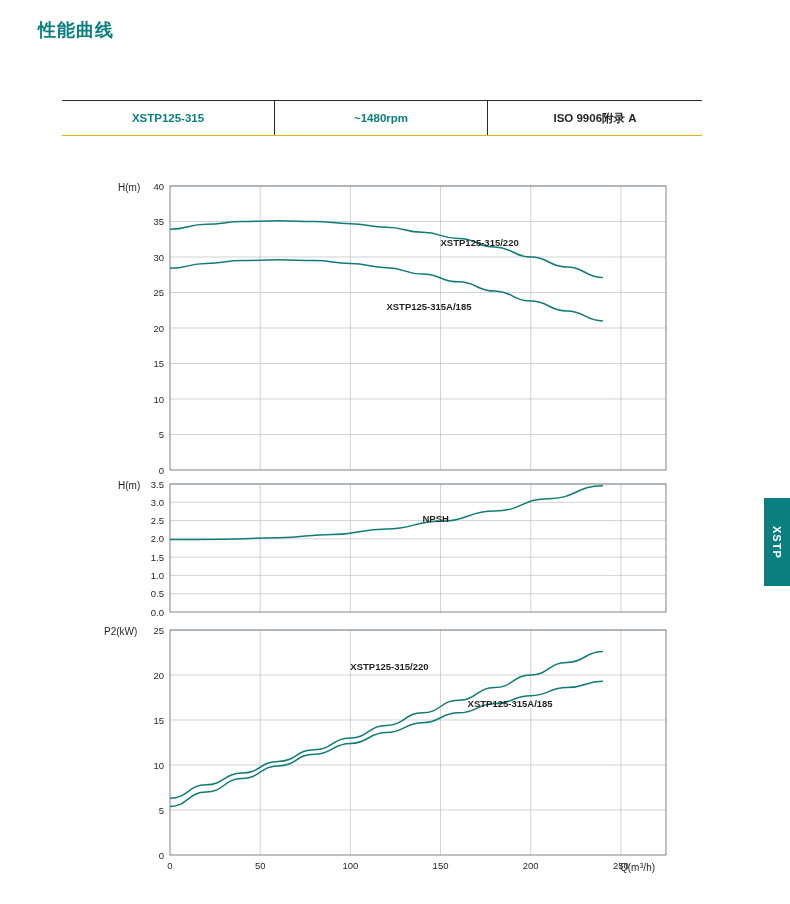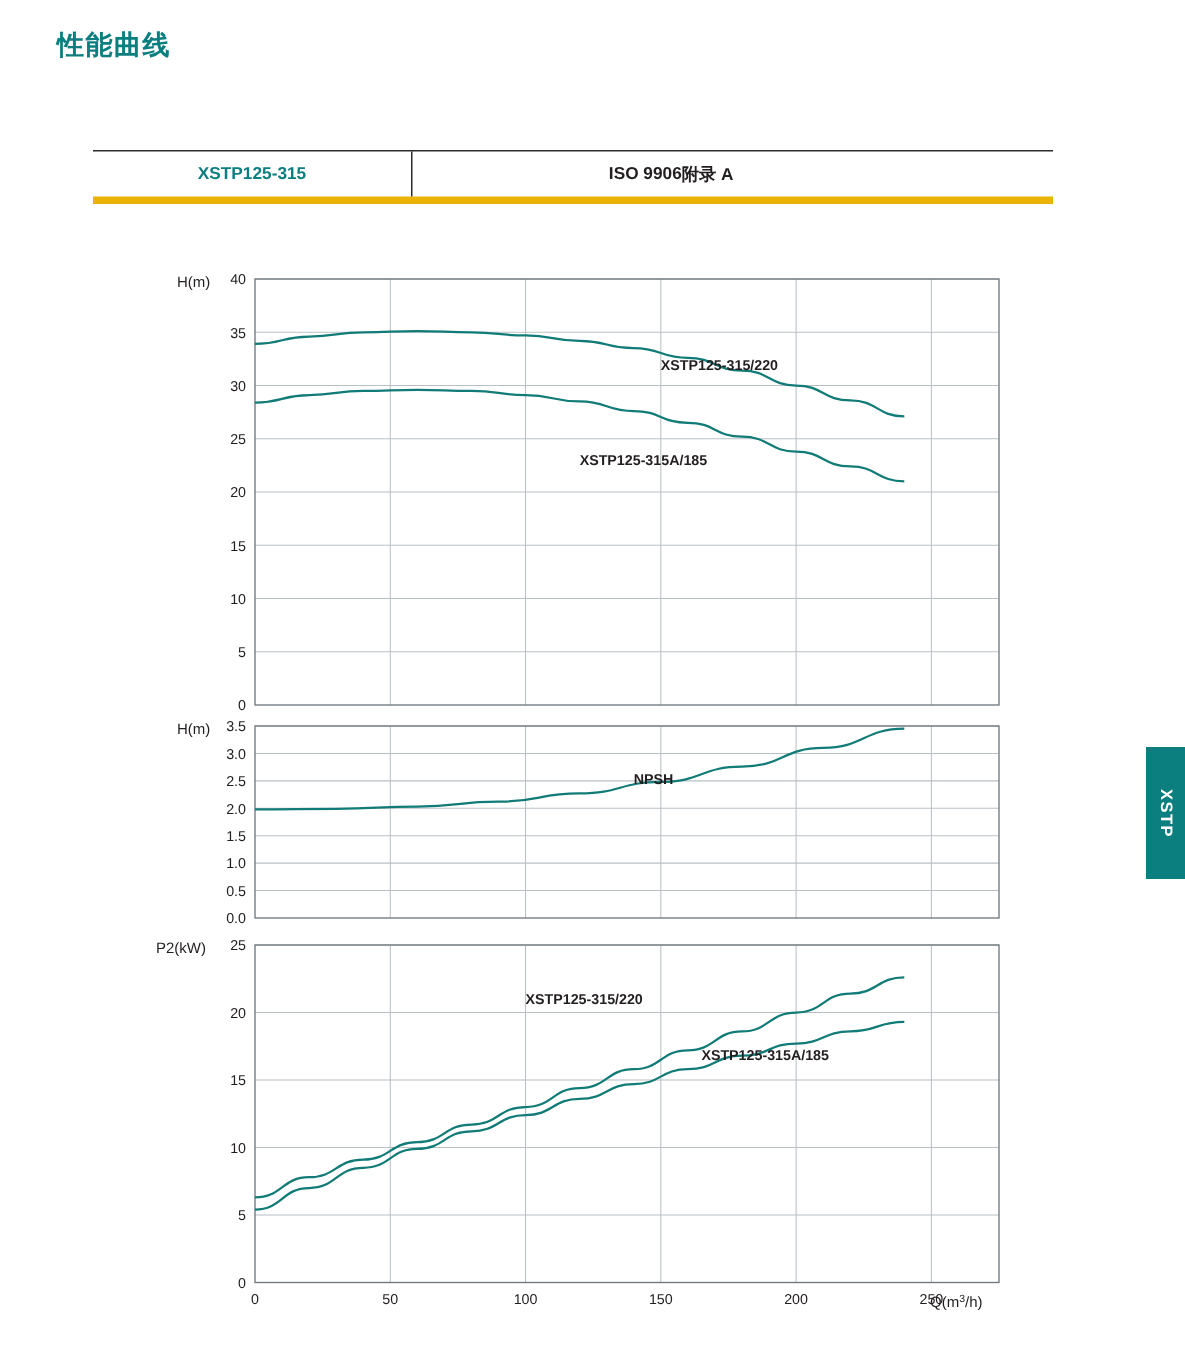--- a/index.html
+++ b/index.html
@@ -26,21 +26,21 @@
   }
 
   
   #header-table {
     position: absolute;
     left: 62px;
     top: 100px;
     width: 640px;
     height: 36px;
     border-top: 1px solid #2b2b2b;
-    border-bottom: 5px solid #eab308;
+    border-bottom: 1px solid #eab308;
     display: flex;
     box-sizing: border-box;
   }
   #header-table .cell {
     display: flex;
     align-items: center;
     justify-content: center;
     font-size: 11.5px;
     font-weight: bold;
     box-sizing: border-box;
@@ -51,21 +51,20 @@
     border-right: 1px solid #2b2b2b;
   }
   #header-table .c2 {
     width: 213px;
     color: #0b7f7f;
     border-right: 1px solid #2b2b2b;
   }
   #header-table .c3 {
     width: 214px;
     color: #231f20;
-    justify-content: flex-end;
   }
 
   
   #side-tab {
     position: absolute;
     right: 0;
     top: 498px;
     width: 26px;
     height: 88px;
     background: #0b7f7f;
@@ -121,20 +120,21 @@
     fill: none;
   }
 </style>
 </head>
 <body>
 
 <div id="page-title">性能曲线</div>
 
 <div id="header-table">
   <div class="cell c1">XSTP125-315</div>
+  <div class="cell c2">~1480rpm</div>
   <div class="cell c3">
     <span>ISO 9906</span>
     <span>附录 A</span>
   </div>
 </div>
 
 <div id="side-tab">
   <span>XSTP</span>
 </div>
 

